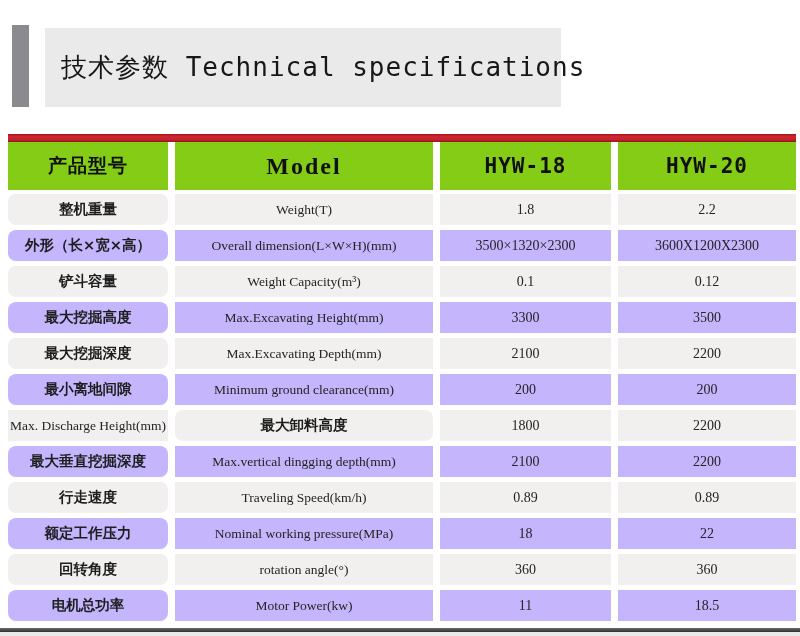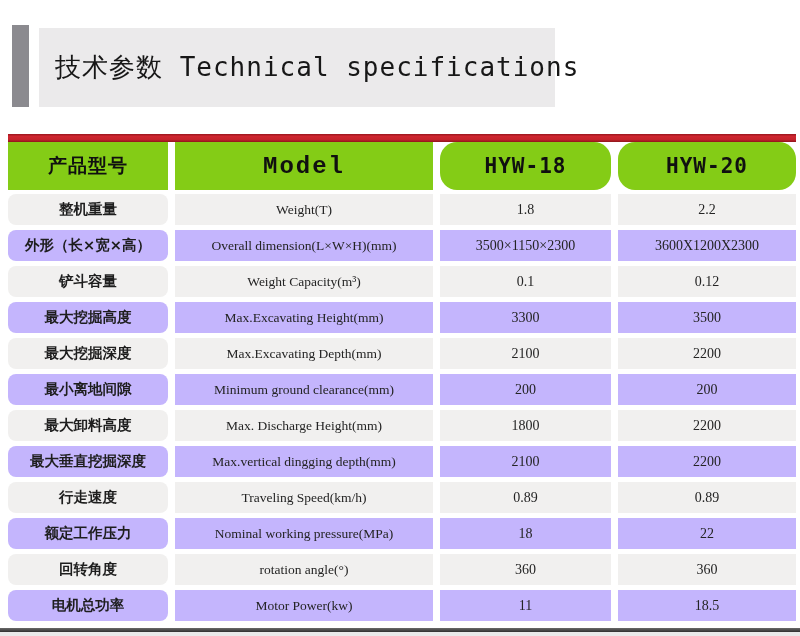--- a/index.html
+++ b/index.html
@@ -8,21 +8,21 @@
     background:#ffffff;
     font-family:"DejaVu Sans", sans-serif;
     color:#1b1b1b;
   }
   
   .title-accent-bar {
     position:absolute; left:12px; top:25px; width:17px; height:82px;
     background:#8b8a8f;
   }
   .title-box {
-    position:absolute; left:39px; top:28px; width:516px; height:79px;
+    position:absolute; left:45px; top:28px; width:516px; height:79px;
     background:#ebeaeb;
     display:flex; align-items:center;
     padding-left:16px; box-sizing:border-box;
   }
   .title-text {
     font-family:"DejaVu Sans Mono","DejaVu Sans",monospace;
     font-size:26px; letter-spacing:1px; white-space:nowrap; color:#171717;
   }
   
   .spec-table { position:absolute; left:8px; top:134px; width:788px; }
@@ -34,22 +34,22 @@
     display:grid;
     grid-template-columns:160px 258px 171px 1fr;
     column-gap:7px;
   }
   .hcell {
     background:#84cc16; height:48px;
     display:flex; align-items:center; justify-content:center;
     font-weight:bold; color:#101010;
   }
   .hcell.c1 { font-size:19px; letter-spacing:1px; }
-  .hcell.c2 { font-size:24px; font-family:Liberation Mono, monospace; letter-spacing:2px;text-align:right; }
-  .hcell.c3, .hcell.c4 { font-size:21px; font-family:"DejaVu Sans Mono","DejaVu Sans",monospace; letter-spacing:1px;border-radius:17px; }
+  .hcell.c2 { font-size:24px; font-family:Liberation Serif, serif; letter-spacing:2px;text-align:right; }
+  .hcell.c3, .hcell.c4 { font-size:21px; font-family:"DejaVu Sans Mono","DejaVu Sans",monospace; letter-spacing:1px; }
   .row { margin-top:5px; height:31px; }
   .row:first-child { margin-top:4px; }
   .cell {
     display:flex; align-items:center; justify-content:center;
     font-size:14px; white-space:nowrap; overflow:hidden;
   }
   .row.light .cell { background:#f1f0ef; }
   .row.dark  .cell { background:#c4b5fd; }
   .cell.param { font-weight:700; font-size:14.5px; color:#1e1e1e;border-radius:8px; }
   .cell.name, .cell.val {
@@ -88,21 +88,21 @@
   <div>
       <div class="grid row light">
     <div class="cell param">整机重量</div>
     <div class="cell name">Weight(T)</div>
     <div class="cell val">1.8</div>
     <div class="cell val">2.2</div>
   </div>
       <div class="grid row dark">
     <div class="cell param">外形（长×宽×高）</div>
     <div class="cell name">Overall dimension(L×W×H)(mm)</div>
-    <div class="cell val">3500×1150×2300</div>
+    <div class="cell val">3500×1320×2300</div>
     <div class="cell val">3600X1200X2300</div>
   </div>
       <div class="grid row light">
     <div class="cell param">铲斗容量</div>
     <div class="cell name">Weight Capacity(m³)</div>
     <div class="cell val">0.1</div>
     <div class="cell val">0.12</div>
   </div>
       <div class="grid row dark">
     <div class="cell param">最大挖掘高度</div>
@@ -116,22 +116,22 @@
     <div class="cell val">2100</div>
     <div class="cell val">2200</div>
   </div>
       <div class="grid row dark">
     <div class="cell param">最小离地间隙</div>
     <div class="cell name">Minimum ground clearance(mm)</div>
     <div class="cell val">200</div>
     <div class="cell val">200</div>
   </div>
       <div class="grid row light">
+    <div class="cell name">Max. Discharge Height(mm)</div>
     <div class="cell param">最大卸料高度</div>
-    <div class="cell name">Max. Discharge Height(mm)</div>
     <div class="cell val">1800</div>
     <div class="cell val">2200</div>
   </div>
       <div class="grid row dark">
     <div class="cell param">最大垂直挖掘深度</div>
     <div class="cell name">Max.vertical dingging depth(mm)</div>
     <div class="cell val">2100</div>
     <div class="cell val">2200</div>
   </div>
       <div class="grid row light">

